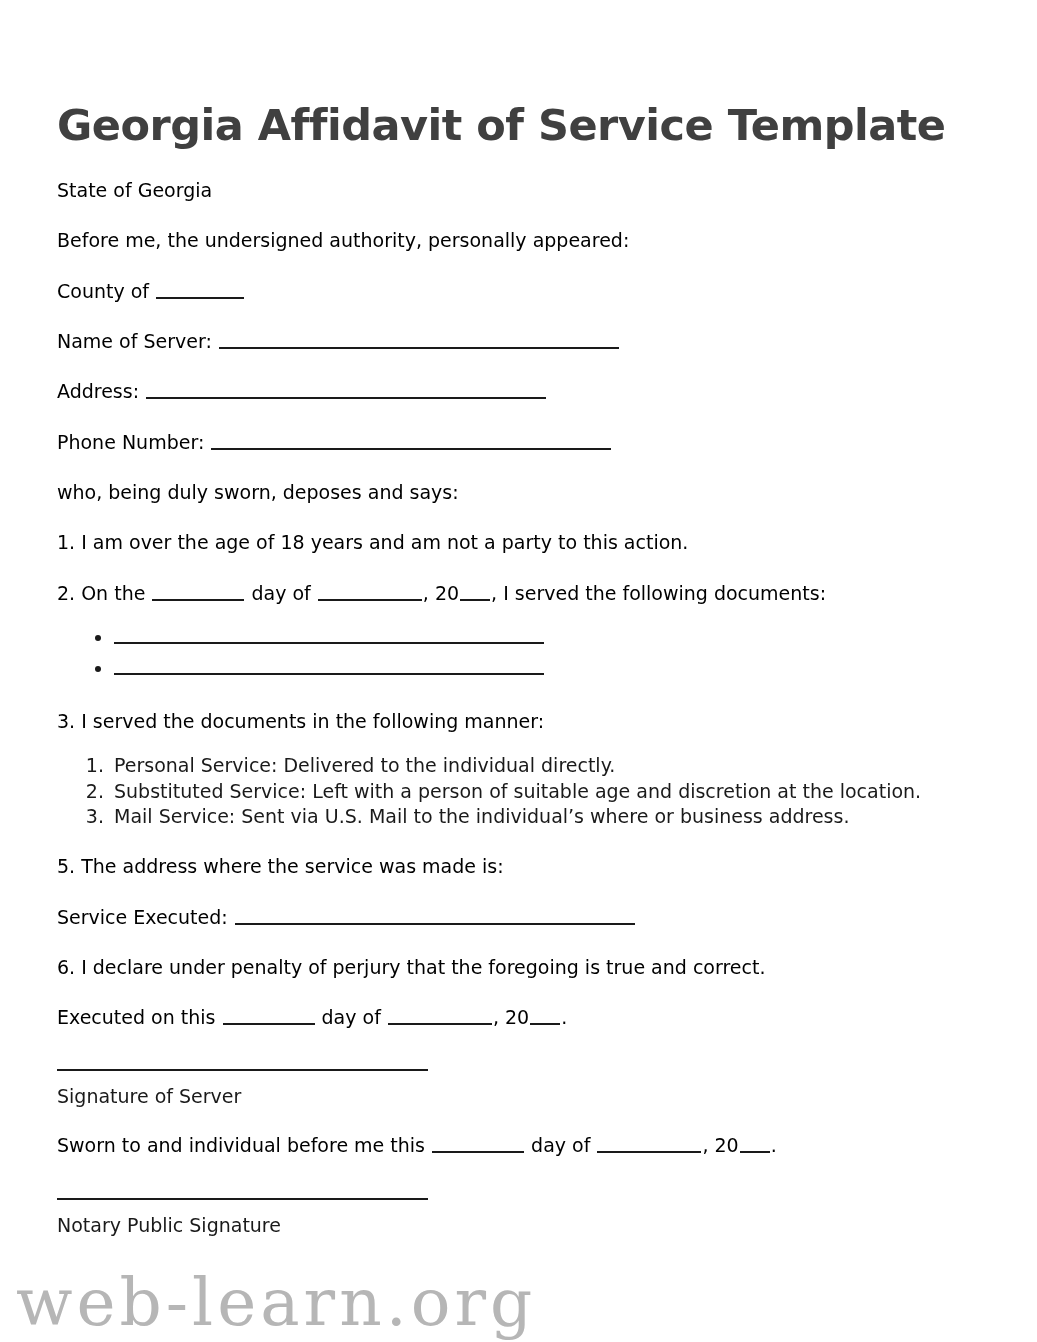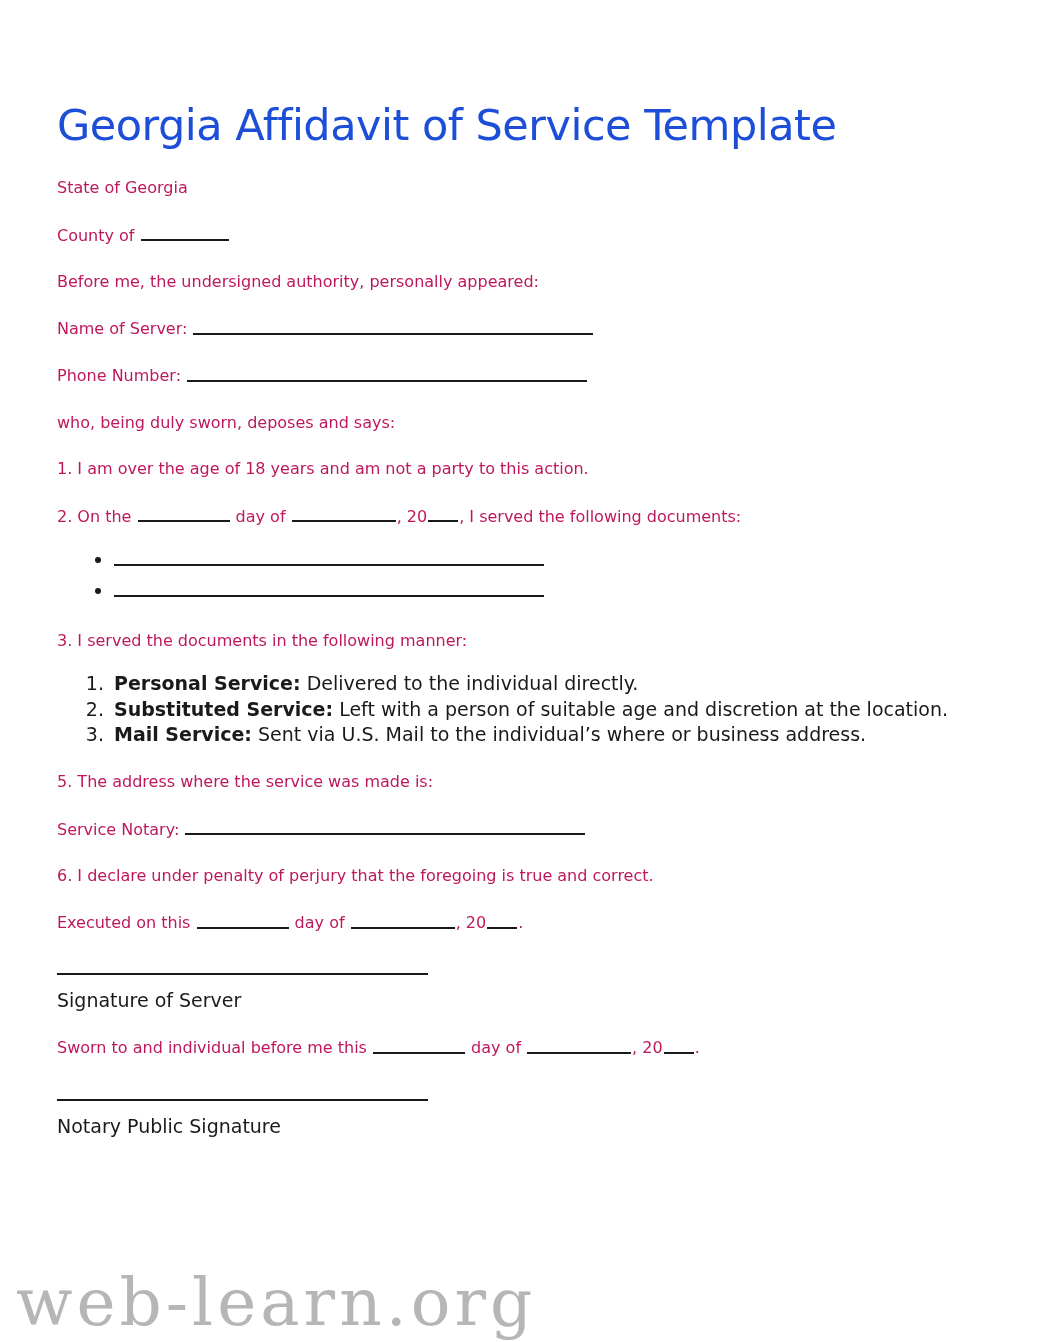--- a/index.html
+++ b/index.html
@@ -16,31 +16,31 @@
     color: #1a1a1a;
   }
   .page {
     position: absolute;
     inset: 0;
     padding: 57px 57px 0 57px;
     box-sizing: border-box;
   }
   .doc-title {
     font-size: 43px;
-    font-weight: normal;
+    font-weight: bold;
     letter-spacing: -0.5px;
     line-height: 1.05;
     margin: 46px 0 0 0;
-    color: #1d4ed8;
+    color: #404040;
   }
   .para {
-    font-size: 16px;
+    font-size: 19px;
     line-height: 1.28;
     margin: 26px 0 0 0;
-    color: #be185d;
+    color: #000000;
   }
   .para.first { margin-top: 30px; }
   .field-label { font-weight: normal; }
   .blank {
     display: inline-block;
     border-bottom: 2px solid #1a1a1a;
     vertical-align: baseline;
     height: 0.92em;
     margin: 0 1px -1px 1px;
   }
@@ -71,21 +71,21 @@
   }
 
   ol.manner-list {
     list-style: decimal;
     margin: 20px 0 0 0;
     padding-left: 53px;
     font-size: 19px;
     line-height: 1.28;
   }
   ol.manner-list li { margin: 0 0 1px 0; padding-left: 4px; }
-  ol.manner-list li strong { font-weight: bold; }
+  ol.manner-list li strong { font-weight: normal; }
 
   .sig-rule {
     width: 371px;
     border-bottom: 2px solid #1a1a1a;
     height: 0;
     margin: 40px 0 0 0;
   }
   .sig-caption {
     font-size: 19px;
     margin: 14px 0 0 0;
@@ -105,26 +105,27 @@
 </style>
 </head>
 <body>
 
 <div class="page">
 
   <h1 class="doc-title">Georgia Affidavit of Service Template</h1>
 
   <p class="para first">State of Georgia</p>
 
+  <p class="para">Before me, the undersigned authority, personally appeared:</p>
+
   <p class="para"><span>County of </span><span class="blank b-county"></span></p>
-
-  <p class="para">Before me, the undersigned authority, personally appeared:</p>
 
   <p class="para"><span class="field-label">Name of Server:</span> <span class="blank b-server"></span></p>
 
+  <p class="para"><span class="field-label">Address:</span> <span class="blank b-address"></span></p>
 
   <p class="para"><span class="field-label">Phone Number:</span> <span class="blank b-phone"></span></p>
 
   <p class="para">who, being duly sworn, deposes and says:</p>
 
   <p class="para">1. I am over the age of 18 years and am not a party to this action.</p>
 
   <p class="para"><span>2. On the </span><span class="blank b-day"></span><span> day of </span><span class="blank b-month"></span><span>, 20</span><span class="blank b-year"></span><span>, I served the following documents:</span></p>
 
   <ul class="doc-bullets">
@@ -137,21 +138,21 @@
   <ol class="manner-list">
     <li><strong>Personal Service:</strong><span> Delivered to the individual directly.</span></li>
     <li><strong>Substituted Service:</strong><span> Left with a person of suitable age and discretion at the location.</span></li>
     <li><strong>Mail Service:</strong><span> Sent via U.S. Mail to the individual’s where or business address.</span></li>
   </ol>
 
 
 
   <p class="para">5. The address where the service was made is:</p>
 
-  <p class="para"><span class="field-label">Service Notary:</span> <span class="blank b-svcaddr"></span></p>
+  <p class="para"><span class="field-label">Service Executed:</span> <span class="blank b-svcaddr"></span></p>
 
   <p class="para">6. I declare under penalty of perjury that the foregoing is true and correct.</p>
 
   <p class="para"><span>Executed on this </span><span class="blank b-day"></span><span> day of </span><span class="blank b-month"></span><span>, 20</span><span class="blank b-year"></span><span>.</span></p>
 
   <div class="sig-rule"></div>
   <p class="sig-caption">Signature of Server</p>
 
   <p class="para"><span>Sworn to and individual before me this </span><span class="blank b-day"></span><span> day of </span><span class="blank b-month"></span><span>, 20</span><span class="blank b-year"></span><span>.</span></p>
 

